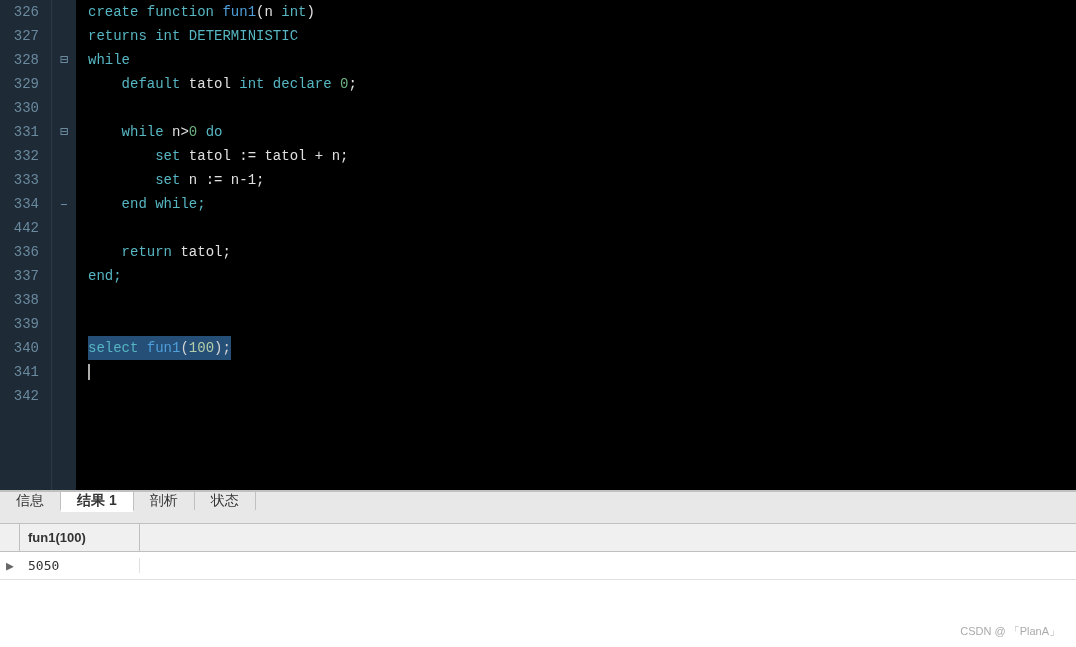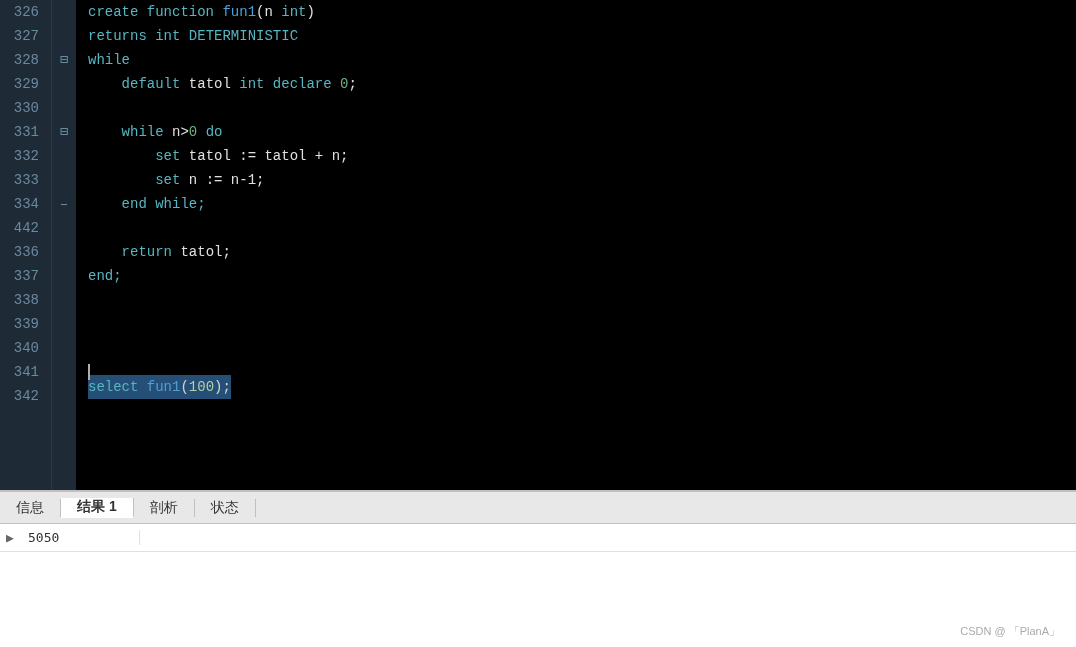--- a/index.html
+++ b/index.html
@@ -81,21 +81,21 @@
       border-top: 2px solid #c0c0c0;
       display: flex;
       flex-direction: column;
     }
 
     .tabs-bar {
       display: flex;
       background: #e8e8e8;
       border-bottom: 1px solid #c0c0c0;
       height: 32px;
-      align-items: center;
+      align-items: flex-start;
     }
 
     .tab {
       padding: 0 16px;
       display: flex;
       align-items: center;
       font-family: 'Microsoft YaHei', 'SimHei', sans-serif;
       font-size: 14px;
       color: #333;
       border-right: 1px solid #c0c0c0;
@@ -227,35 +227,39 @@
         <div class="code-line"></div>
         <div class="code-line"><span class="c-cyan">    while </span><span class="c-white">n&gt;</span><span class="c-green-num">0</span><span class="c-cyan"> do</span></div>
         <div class="code-line"><span class="c-cyan">        set </span><span class="c-white">tatol := tatol + n;</span></div>
         <div class="code-line"><span class="c-cyan">        set </span><span class="c-white">n := n-1;</span></div>
         <div class="code-line"><span class="c-cyan">    end </span><span class="c-cyan">while;</span></div>
         <div class="code-line"></div>
         <div class="code-line"><span class="c-cyan">    return </span><span class="c-white">tatol;</span></div>
         <div class="code-line"><span class="c-cyan">end;</span></div>
         <div class="code-line"></div>
         <div class="code-line"></div>
-        <div class="code-line"><span style="background: rgb(38, 79, 120); display: inline-block; margin-top: 39px;"><span class="c-cyan">select </span><span style="color: rgb(78, 159, 218);">fun1</span><span style="color: rgb(212, 212, 212);">(</span><span style="color: rgb(181, 206, 168);">100</span><span style="color: rgb(212, 212, 212);">);</span></span></div>
+        <div class="code-line"><span style="background: rgb(38, 79, 120); display: inline-block;"><span class="c-cyan">select </span><span style="color: rgb(78, 159, 218);">fun1</span><span style="color: rgb(212, 212, 212);">(</span><span style="color: rgb(181, 206, 168);">100</span><span style="color: rgb(212, 212, 212);">);</span></span></div>
         <div class="code-line"><span style="display: inline-block; width: 2px; height: 16px; background: rgb(174, 175, 173); vertical-align: text-bottom;"></span></div>
         <div class="code-line"></div>
       </div>
   </div>
 </div>
 
 <div class="bottom-panel">
   <div class="tabs-bar" id="tabs-bar">
       <div class="tab">信息</div>
       <div class="tab active">结果 1</div>
       <div class="tab">剖析</div>
       <div class="tab">状态</div>
     </div>
   <div class="result-table">
+    <div class="result-header" id="result-header">
+        <div style="width: 20px; border-right: 1px solid rgb(192, 192, 192); height: 100%;"></div>
+        <div class="result-col-header">fun1(100)</div>
+      </div>
     <div id="result-rows">
         <div class="result-row">
           <div class="result-row-indicator">▶</div>
           <div class="result-cell">5050</div>
         </div>
       </div>
   </div>
 </div>
 
 <div class="watermark">CSDN @ 「PlanA」</div>

